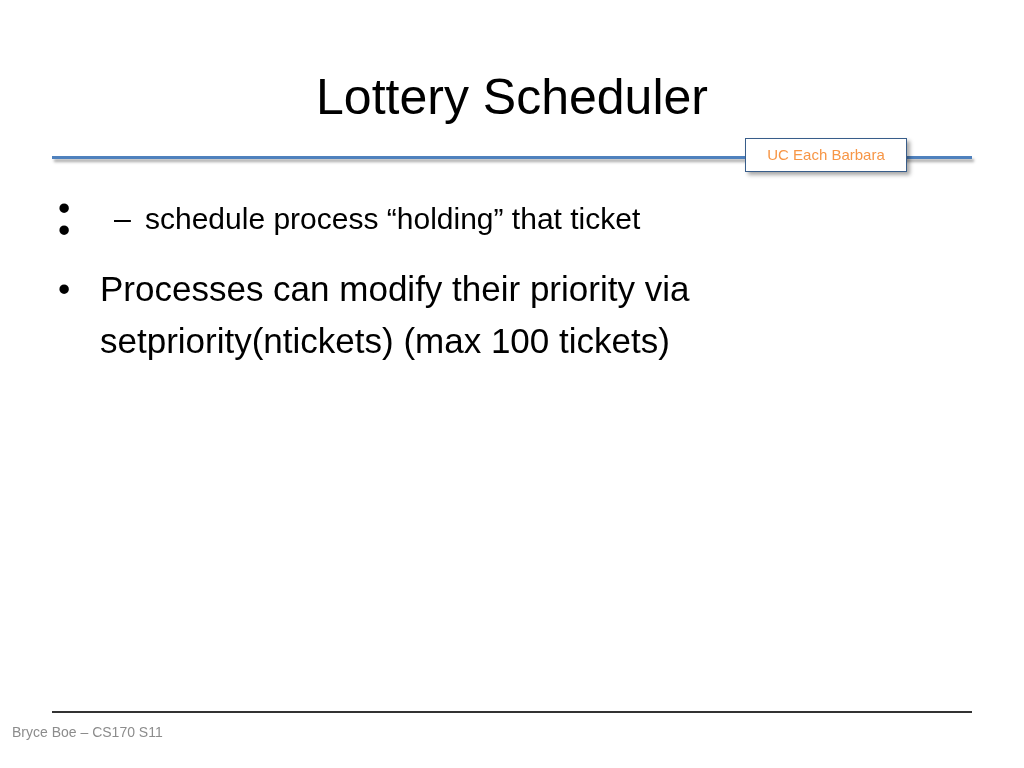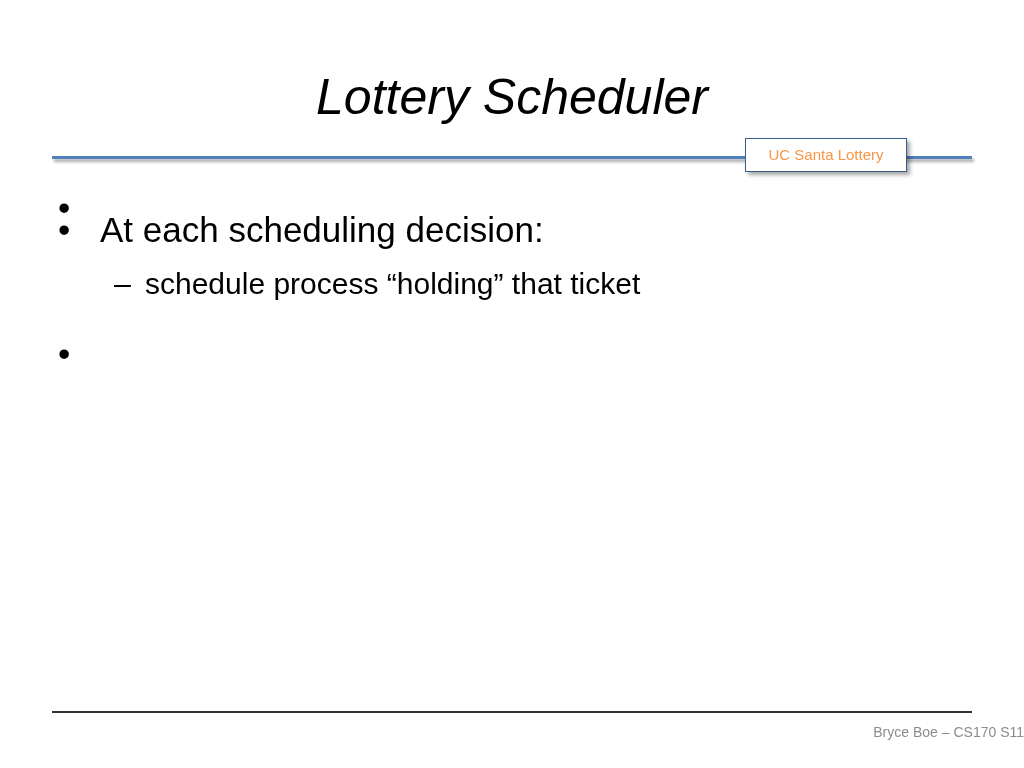--- a/index.html
+++ b/index.html
@@ -2,68 +2,68 @@
 <html><head>
 <meta charset="utf-8">
 <style>
   html, body { margin: 0; padding: 0; }
   body {
     width: 1024px; height: 768px; background: #ffffff; position: relative; overflow: hidden;
     font-family: "Liberation Sans", "DejaVu Sans", sans-serif; color: #000;
   }
   .title {
     position: absolute; left: 0; right: 0; top: 62px; text-align: center;
-    font-size: 50px; line-height: 70px; color: #000; font-style: italic;
+    font-size: 50px; line-height: 70px; color: #000;
   }
   .rule-top {
     position: absolute; left: 52px; width: 920px; top: 156px; height: 3px;
     background: #4f81bd; box-shadow: 2px 3px 3px rgba(0,0,0,0.35);
   }
   .badge {
     position: absolute; left: 745px; top: 138px; width: 162px; height: 34px;
     background: #fff; border: 1px solid #385d8a; box-shadow: 3px 3px 4px rgba(0,0,0,0.35);
     box-sizing: border-box; text-align: center; line-height: 32px;
     color: #f79646; font-size: 15px;
   }
   .content { position: absolute; left: 58px; top: 186px; width: 920px; }
   .b1 { position: relative; font-size: 35px; line-height: 43px; padding-left: 42px; margin-bottom: 22px; }
   .b1 .mark { position: absolute; left: 0; top: 0; width: 42px; }
   .b2 { position: relative; font-size: 30px; line-height: 45px; padding-left: 87px; margin-top: -12px; margin-bottom: 12px; }
   .b2 .mark { position: absolute; left: 56px; top: 0; }
   .rule-bottom {
     position: absolute; left: 52px; width: 920px; top: 711px; height: 2px; background: #333;
   }
   .footer {
-    position: absolute; left: 0; right: 0; top: 724px; text-align: right;
+    position: absolute; left: 12px; right: 0; top: 724px; text-align: left;
     font-size: 14px; color: #8c8c8c;
   }
 </style>
 </head>
 <body>
 
 <div>
   <div class="title">Lottery Scheduler</div>
   <div class="rule-top"></div>
-  <div class="badge">UC Santa Lottery</div>
+  <div class="badge">UC Each Barbara</div>
 
   <div class="content">
     <div class="b1">
       <span class="mark">•</span>
     </div>
     <div class="b1">
       <span class="mark">•</span>
-      <span>At each scheduling decision:</span>
     </div>
     <div class="b2">
       <span class="mark">–</span>
     </div>
     <div class="b2" style="margin-bottom:22px">
       <span class="mark">–</span>
       <span>schedule process “holding” that ticket</span>
     </div>
     <div class="b1" style="line-height:52px;padding-right:120px">
       <span class="mark">•</span>
+      <span>Processes can modify their priority via setpriority(ntickets) (max 100 tickets)</span>
     </div>
   </div>
 
   <div class="rule-bottom"></div>
   <div class="footer">Bryce Boe – CS170 S11</div>
 </div>
 
 </body></html>

